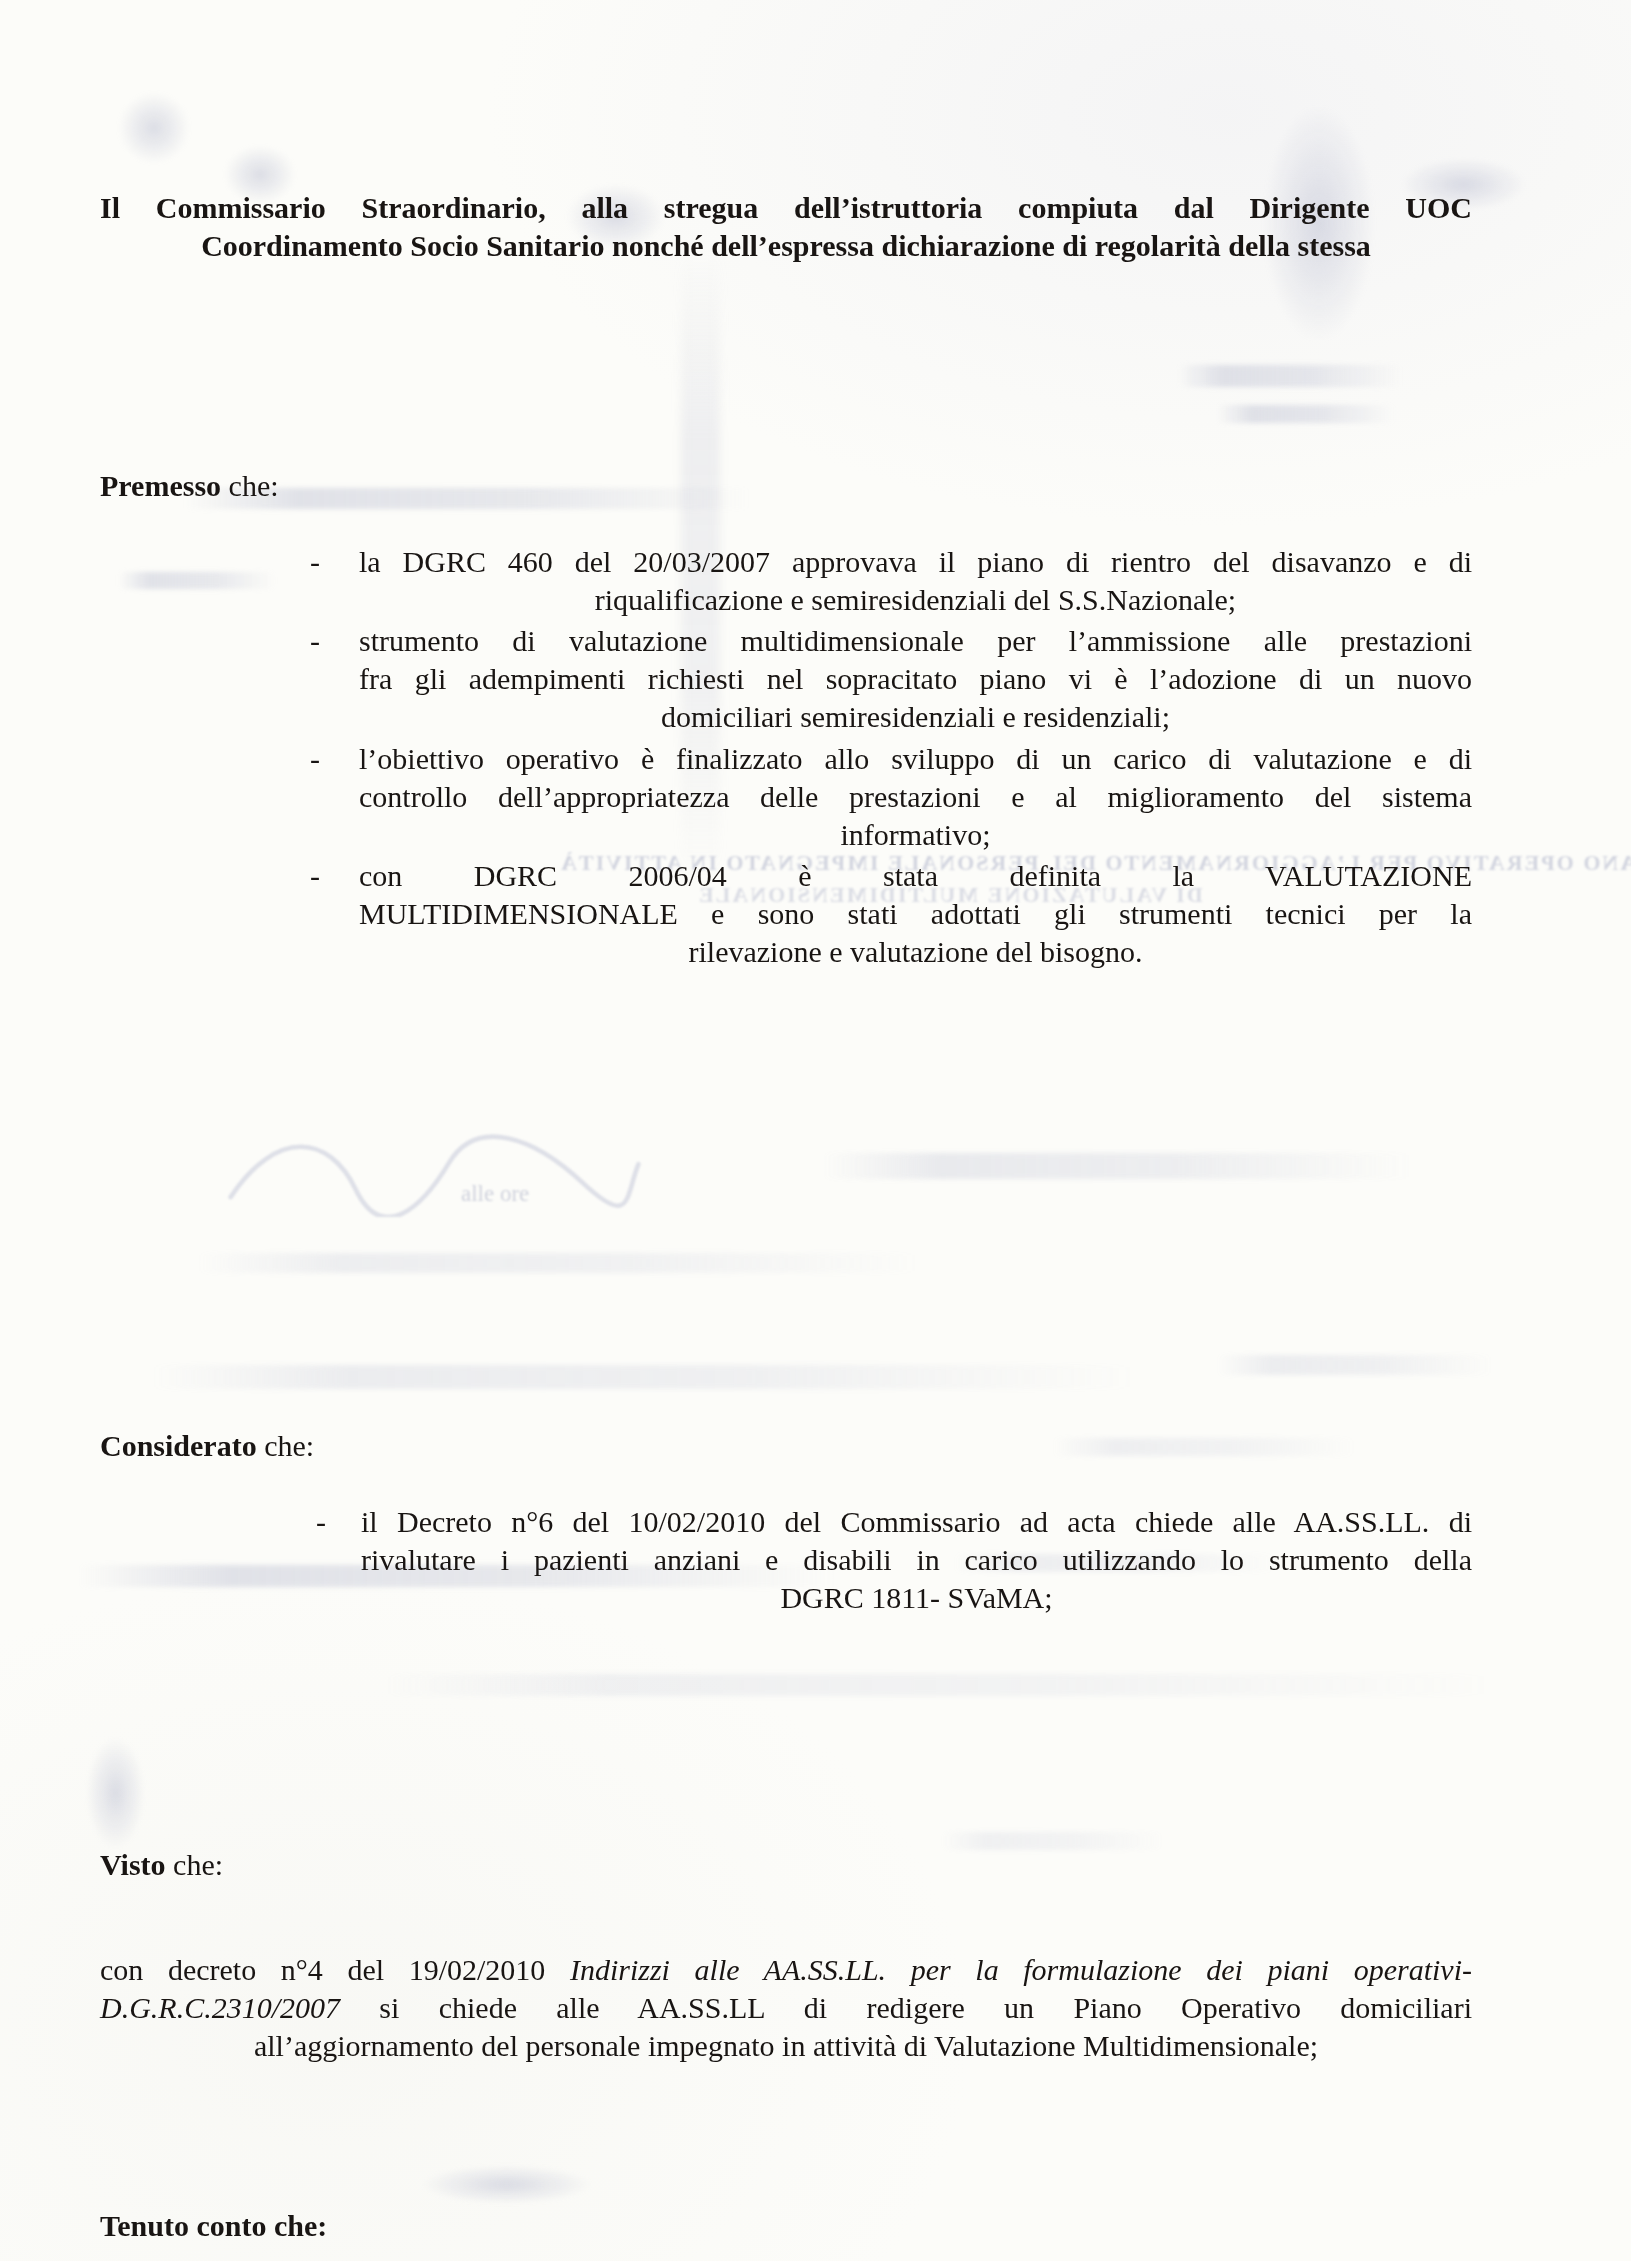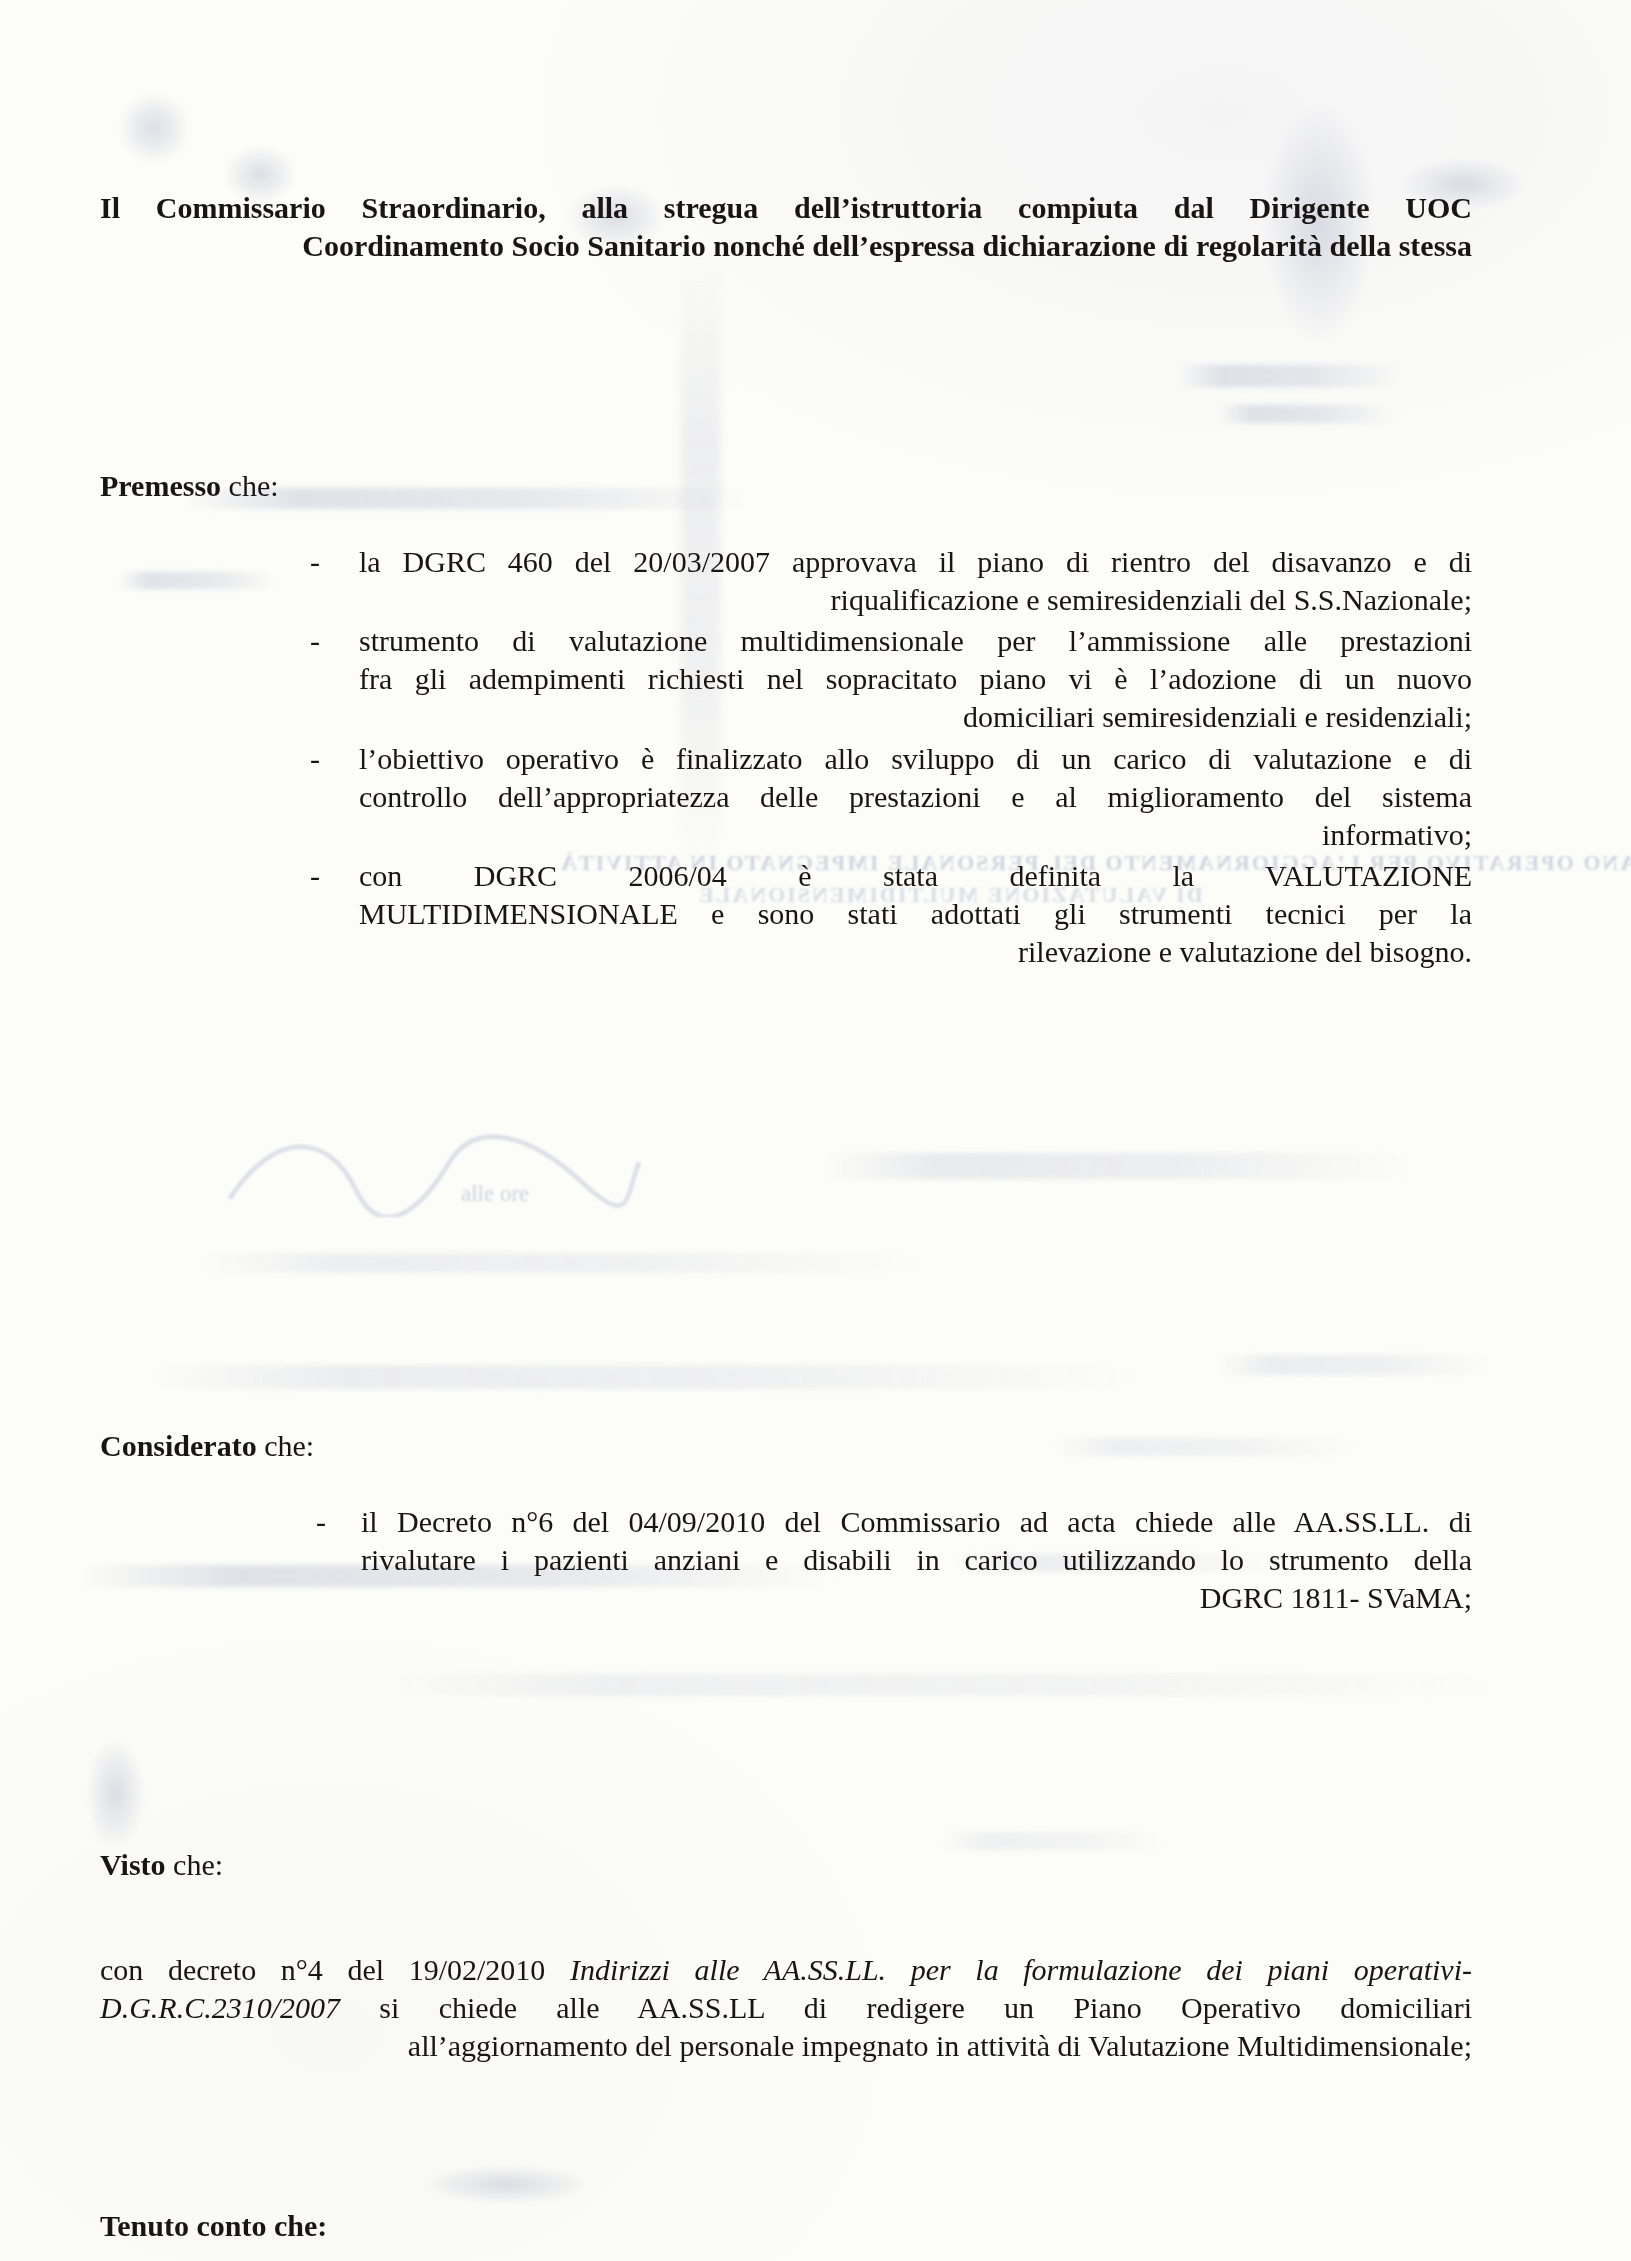--- a/index.html
+++ b/index.html
@@ -10,21 +10,21 @@
     background-image:
       radial-gradient(1053px 592px at 75% 5%, rgba(238,238,242,.55), rgba(238,238,242,0) 70%),
       radial-gradient(921px 658px at 20% 90%, rgba(244,244,240,.5), rgba(244,244,240,0) 70%);
     overflow:hidden;
     font-family:"Liberation Serif","DejaVu Serif",serif;
     color:#191513;
   }
   .txt{font-size:30px;line-height:38px;}
   .blk{position:absolute;left:100px;width:1372px;}
   .j{text-align:justify;text-align-last:justify;}
-  .l{text-align:right;}
+  .l{text-align:center;}
   .b{font-weight:bold;}
   .it{font-style:italic;}
   .item{position:relative;margin-bottom:3.3px;}
   .mk{position:absolute;top:0;}
   .premesso-item{margin-left:259px;}
   .premesso-item .mk{left:-49px;}
   .considerato-item{margin-left:261px;}
   .considerato-item .mk{left:-45px;}
   .z{position:relative;z-index:2;}
   
@@ -120,21 +120,21 @@
     </div>
   </div>
 
   <div class="blk txt z" style="top:882px;">
     <span class="b">Considerato</span><span> che:</span>
   </div>
 
   <div class="blk txt z" style="top:920px;">
     <div class="item considerato-item">
       <span class="mk">-</span>
-      <div class="j">il Decreto n°6 del 04/09/2010 del Commissario ad acta chiede alle AA.SS.LL. di</div>
+      <div class="j">il Decreto n°6 del 10/02/2010 del Commissario ad acta chiede alle AA.SS.LL. di</div>
       <div class="j">rivalutare i pazienti anziani e disabili in carico utilizzando lo strumento della</div>
       <div class="l">DGRC 1811- SVaMA;</div>
     </div>
   </div>
 
   <div class="blk txt z" style="top:1146px;">
     <span class="b">Visto</span><span> che:</span>
   </div>
 
   <div class="blk txt z" style="top:1213px;">

